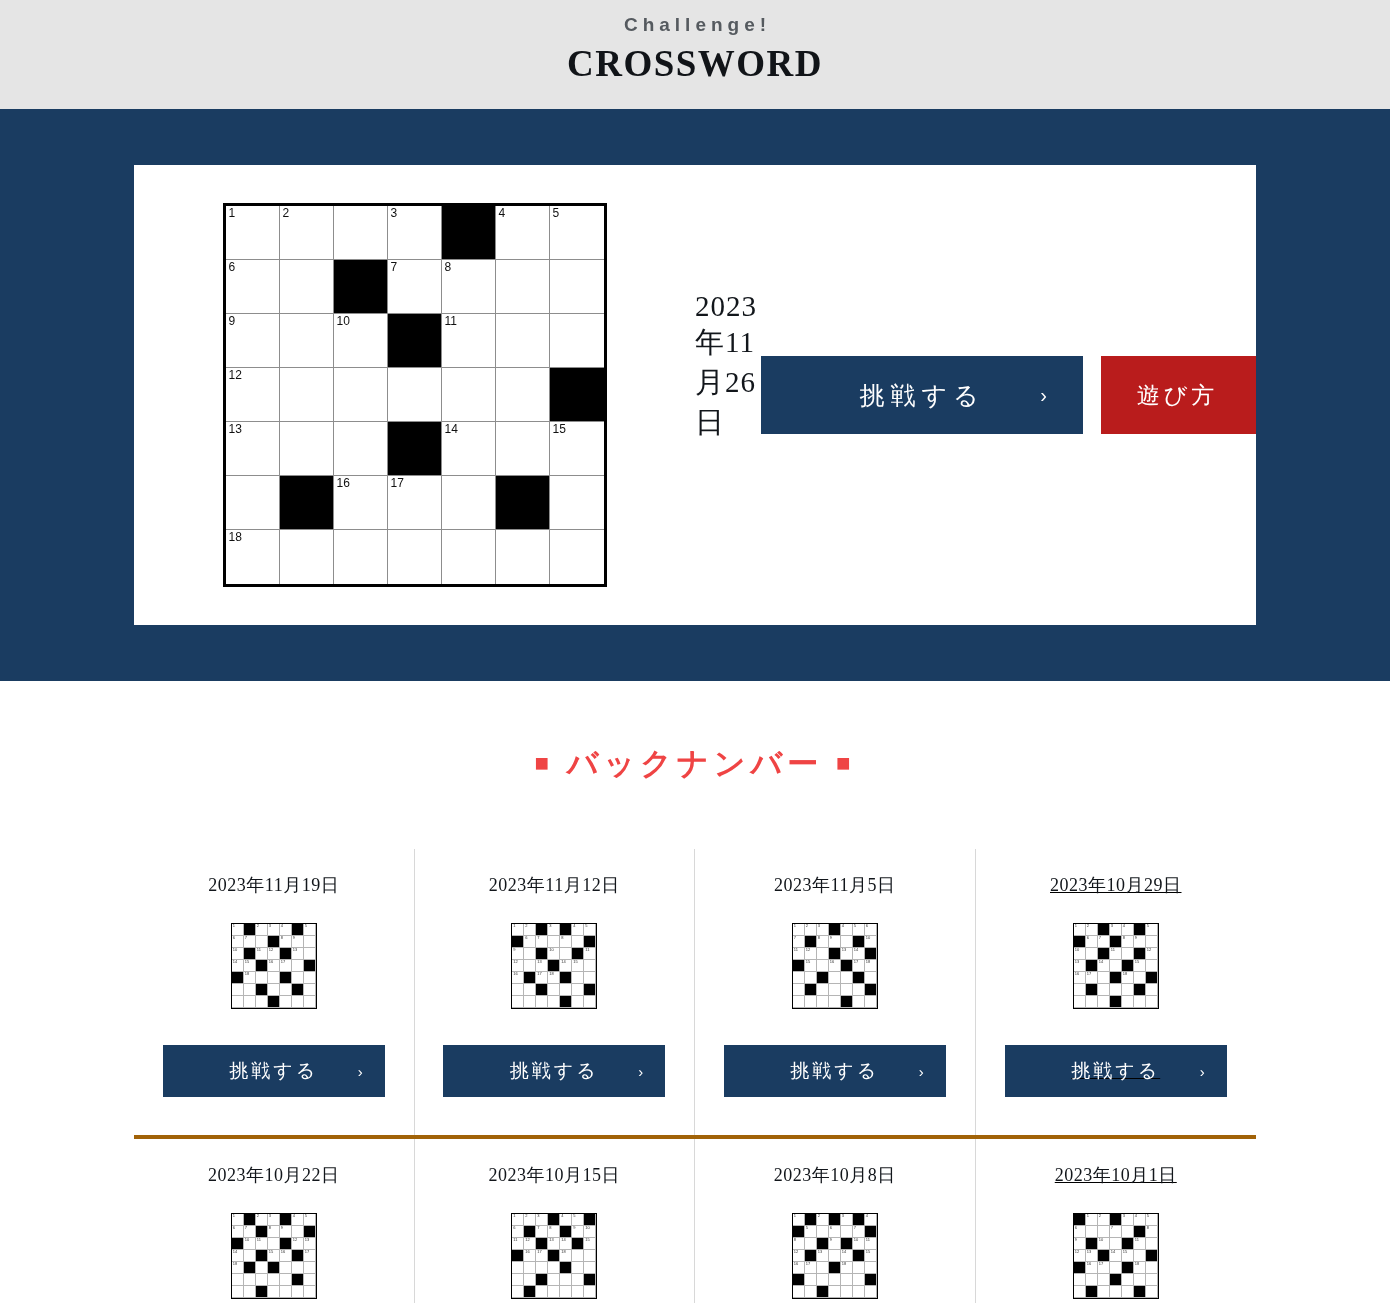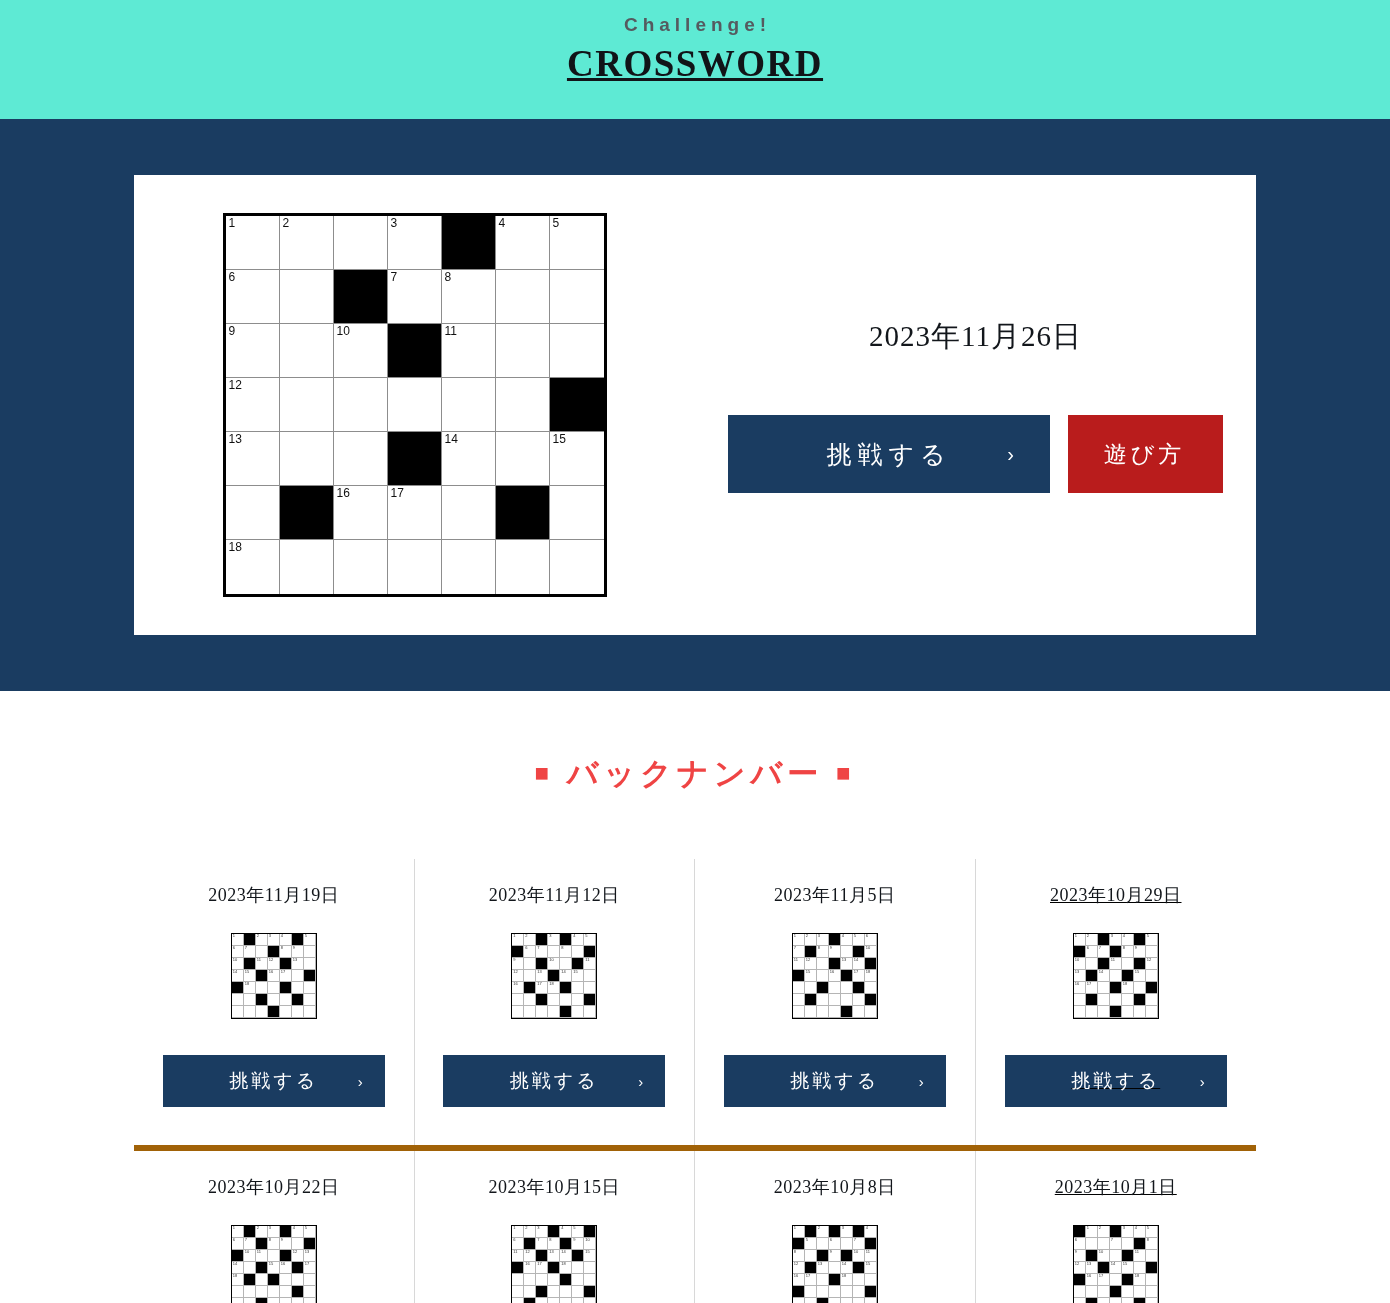--- a/index.html
+++ b/index.html
@@ -6,40 +6,39 @@
   html, body {
     margin: 0; padding: 0;
     width: 1390px;
     background: #ffffff;
     font-family: "Liberation Serif", serif;
   }
 
   
   .site-header {
     width: 100%;
-    padding: 14px 0 34px;
+    padding: 14px 0 18px;
     text-align: center;
-    background: #5eead4;
+    background: #e5e5e5;
   }
   .site-header .challenge {
     font-family: "Liberation Sans", sans-serif;
     font-size: 19px;
     font-weight: bold;
     letter-spacing: 5px;
     color: #555a5f;
     margin: 0 0 6px 0;
     padding-left: 5px;
   }
   .site-header .crossword {
     font-family: "Liberation Serif", serif;
     font-size: 37px;
     letter-spacing: 1.5px;
     color: #111418;
-    margin: 0;
-    text-decoration: underline;
+    margin: 6px;
   }
 
   
   .hero {
     width: 100%;
     background: #1a3c61;
     padding: 56px 0 56px;
   }
   .hero-card {
     width: 1122px;
@@ -52,21 +51,21 @@
   }
   .hero-left {
     width: 50%;
     display: flex;
     justify-content: center;
     align-items: center;
   }
   .hero-right {
     width: 50%;
     display: flex;
-    flex-direction: column;
+    flex-direction: row;
     align-items: center;
     justify-content: center;
   }
   .hero-date {
     font-size: 29px;
     color: #12161b;
     letter-spacing: 1px;
     margin-bottom: 58px;
   }
   .hero-buttons {
@@ -156,21 +155,21 @@
   .bn-title .sq {
     font-size: 24px;
     vertical-align: 3px;
   }
   .bn-grid-wrap {
     width: 1122px;
     margin: 0 auto;
   }
   .bn-row {
     display: flex;
-    border-bottom: 6px solid #a16207;
+    border-bottom: 4px solid #a16207;
   }
   .bn-row.last { border-bottom: none; }
   .bn-cell {
     width: 25%;
     padding: 24px 10px 38px;
     display: flex;
     flex-direction: column;
     align-items: center;
     border-right: 1px solid #d8d8d8;
   }

